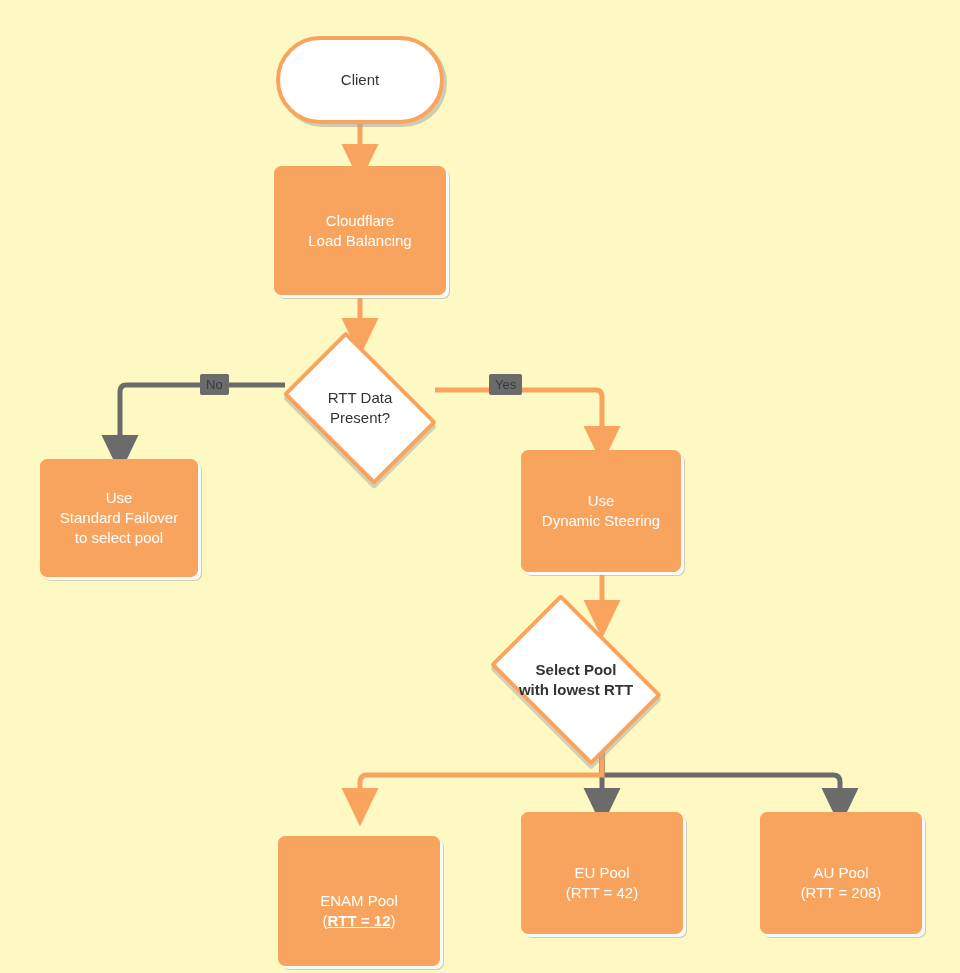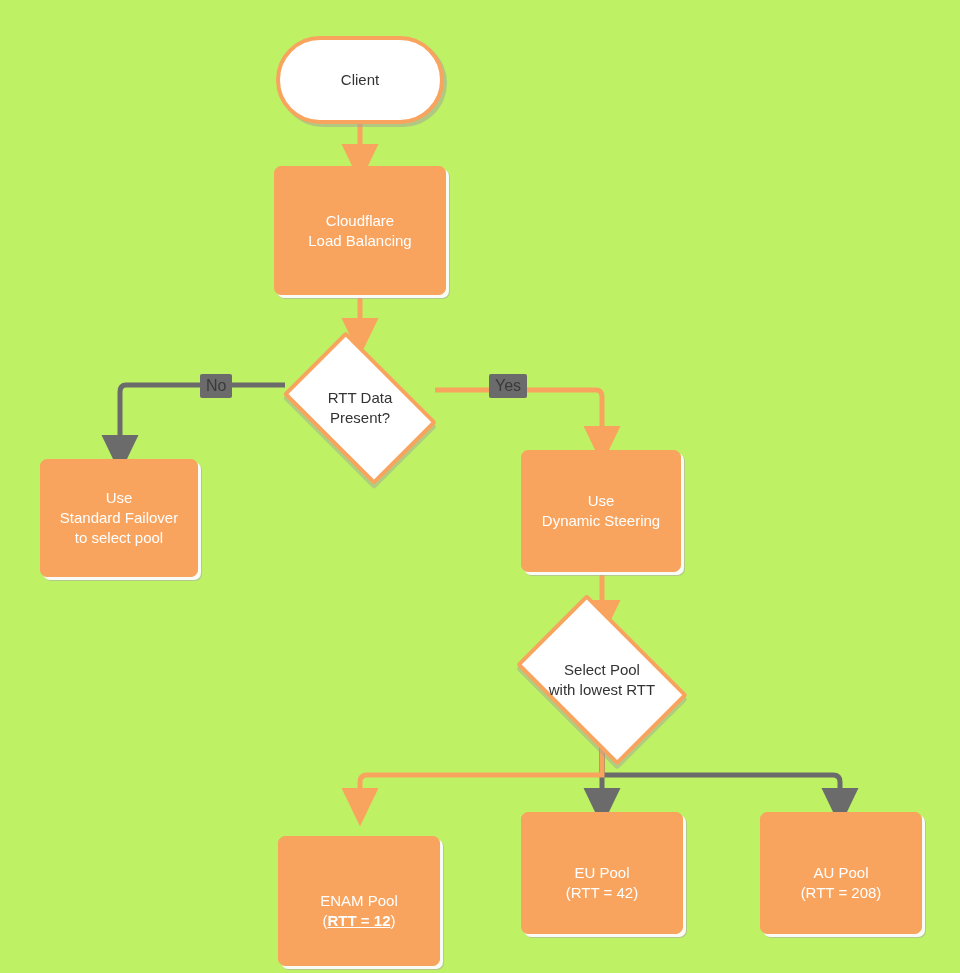--- a/index.html
+++ b/index.html
@@ -8,21 +8,21 @@
     padding: 0;
     background: #ffffff;
   }
   body {
     font-family: "Liberation Sans", sans-serif;
   }
   #diagram-root {
     position: relative;
     width: 960px;
     height: 973px;
-    background: #bef264;
+    background: #fef9c3;
     overflow: hidden;
   }
   #edge-layer {
     position: absolute;
     left: 0;
     top: 0;
     width: 960px;
     height: 973px;
   }
   .node {
@@ -86,21 +86,21 @@
   .node-label b {
     font-weight: bold;
     text-decoration: underline;
   }
   
   .edge-label {
     position: absolute;
     z-index: 6;
     background: #6b6b6b;
     color: #3a3a3a;
-    font-size: 16px;
+    font-size: 13px;
     line-height: 1;
     padding: 4px 6px;
     border-radius: 2px;
     text-align: center;
     white-space: nowrap;
   }
 </style>
 </head>
 <body>
 
@@ -160,21 +160,21 @@
     <span class="node-label">Use
 Standard Failover
 to select pool</span>
   </div>
 
   <div class="node node-process" style="left:521px; top:450px; width:160px; height:122px;">
     <span class="node-label">Use
 Dynamic Steering</span>
   </div>
 
-  <div class="node node-decision" style="left:508px; top:616px; width:188px; height:128px;">
+  <div class="node node-decision" style="left:482px; top:616px; width:188px; height:128px;font-weight:bold;">
     <span class="diamond-shape"></span>
     <span class="diamond-label">
       <span>Select Pool</span><br>
       <span>with lowest RTT</span>
     </span>
   </div>
 
   <div class="node node-process" style="left:278px; top:836px; width:162px; height:130px;">
     <span class="node-label">
       <span>ENAM Pool</span><br><span>(</span><b>RTT = 12</b><span>)</span>

